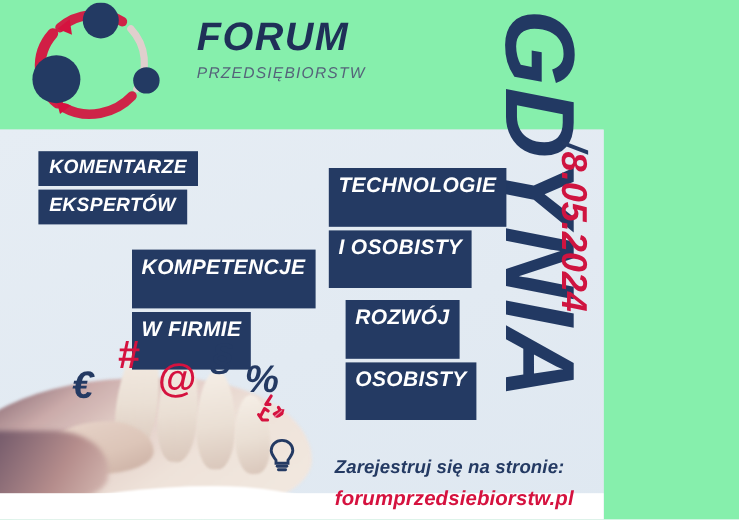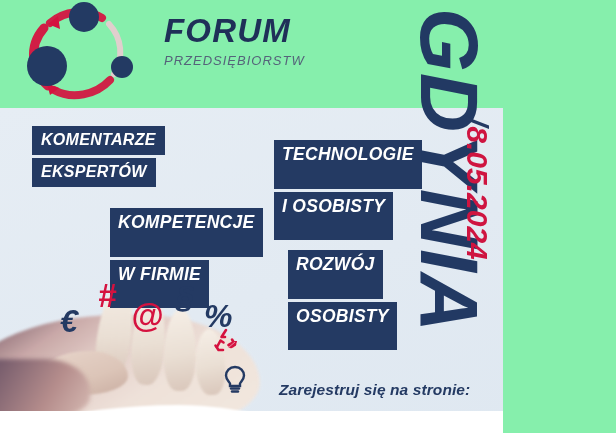--- a/index.html
+++ b/index.html
@@ -240,15 +240,16 @@
   </span>
 
   <div class="gdynia">GDYNIA</div>
 
   <div class="dateline">
     <span class="slash">/</span><span class="dnum">8.05.2024</span>
   </div>
 
   <div class="register">
     <div class="reg-line1">Zarejestruj się na stronie:</div>
+    <div class="reg-line2">forumprzedsiebiorstw.pl</div>
   </div>
 
 </div>
 
 </body></html>

